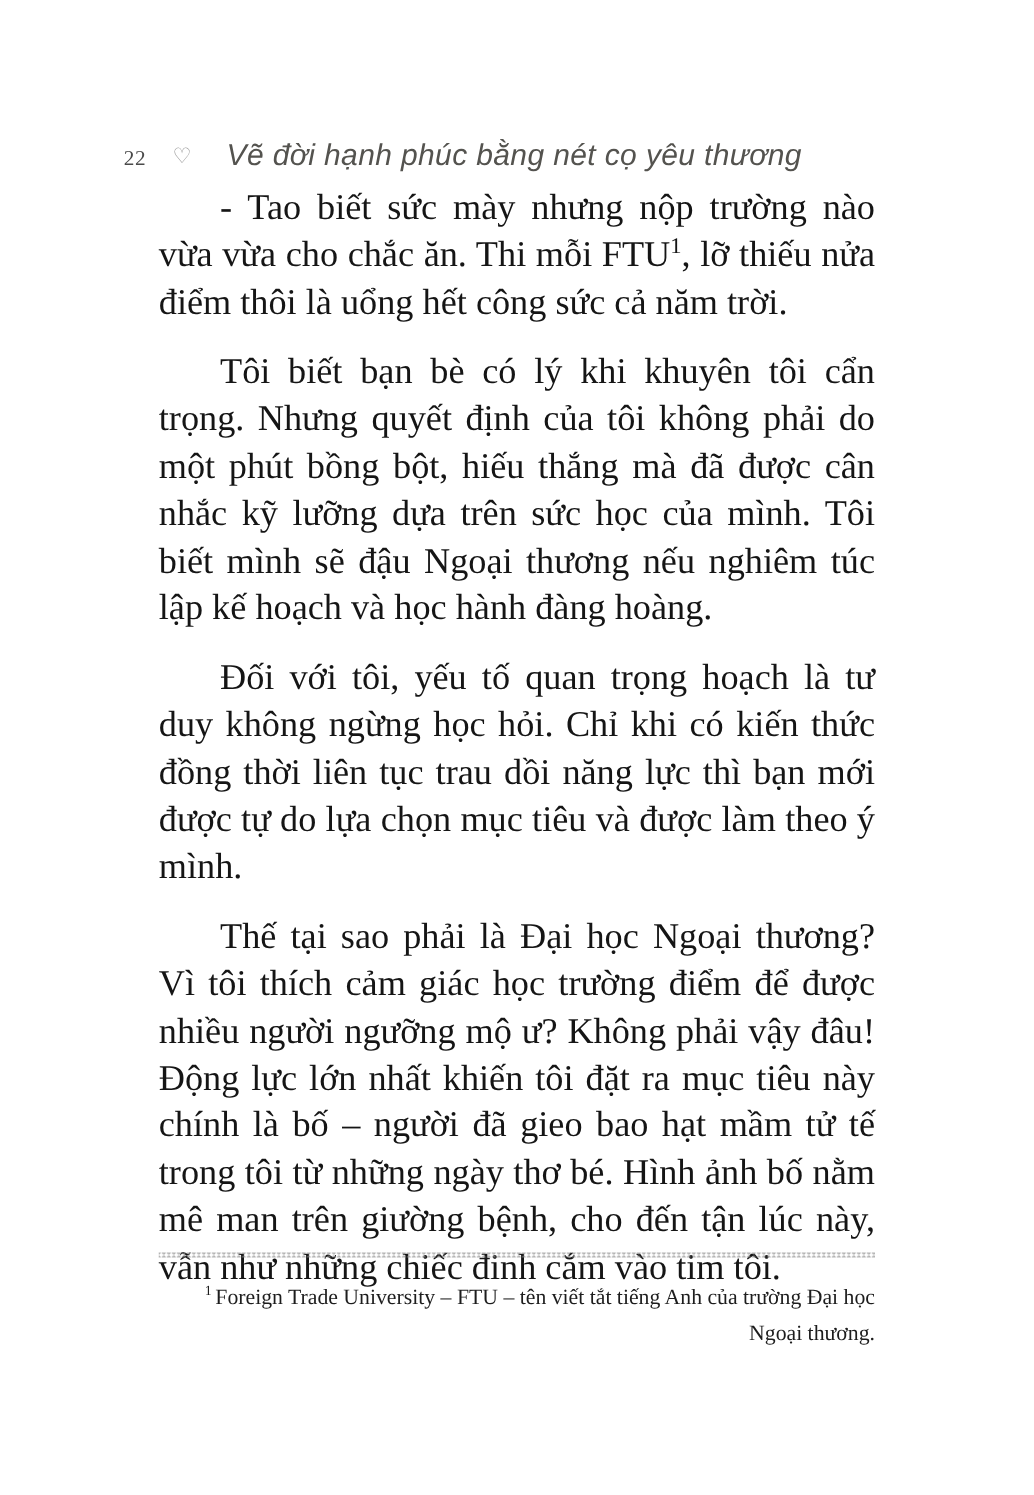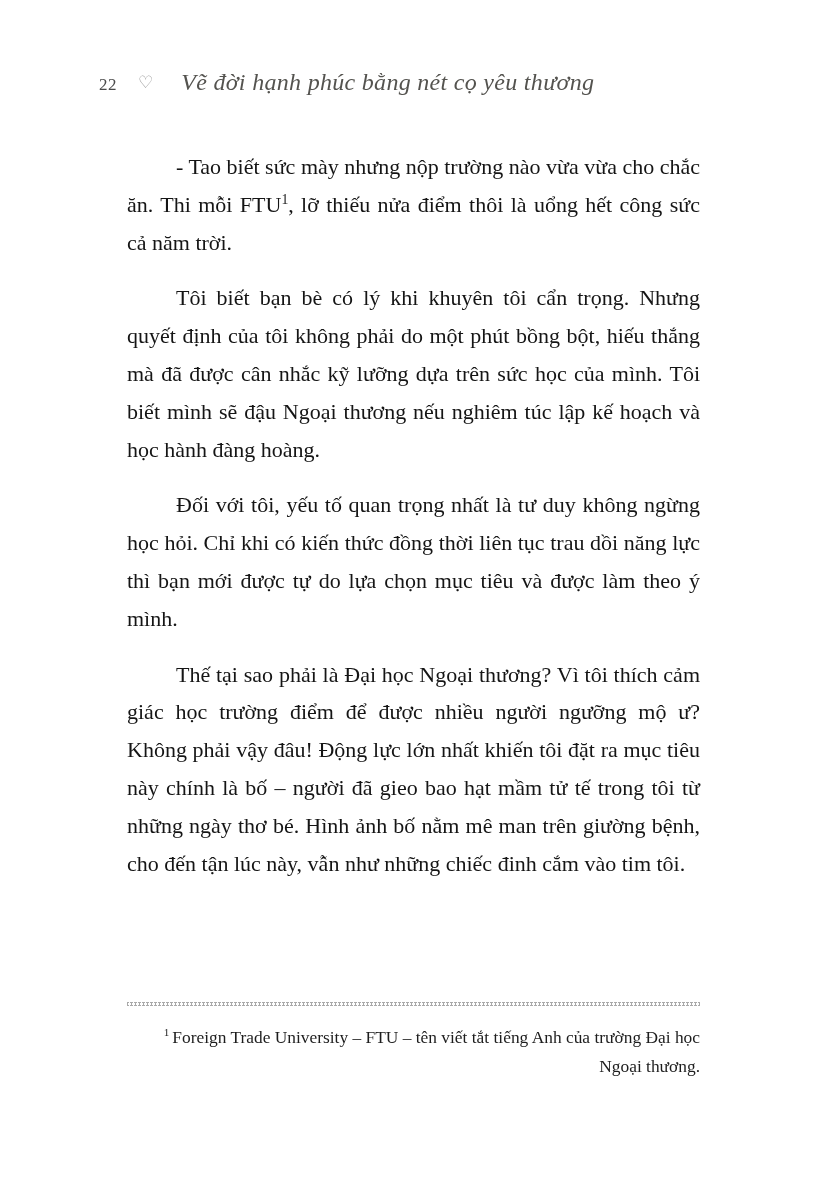--- a/index.html
+++ b/index.html
@@ -46,39 +46,40 @@
   }
   .head-orn {
     font-size: 17px;
     line-height: 1;
     color: #9a9a9a;
     margin-left: 21px;
     position: relative;
     top: -2px;
   }
   .head-title {
-    font-family: Liberation Serif, serif;
+    font-family: Liberation Sans, sans-serif;
     font-style: italic;
     font-size: 24px;
     line-height: 1;
     color: #54534f;
     margin-left: 28px;
     letter-spacing: 0.3px;
+    margin-top: 43px;
   }
 
   
   .textblock {
     position: absolute;
     left: 127px;
     top: 148px;
     width: 573px;
   }
   .para {
     margin: 0 0 18px 0;
-    font-size: 22px;
+    font-size: 29px;
     line-height: 37.8px;
     text-align: justify;
     text-justify: inter-word;
     text-indent: 49px;
     color: #151515;
     hyphens: none;
   }
   .para:last-child {
     margin-bottom: 0;
   }
@@ -132,21 +133,21 @@
     <span class="head-orn">♡</span>
     <span class="head-title">Vẽ đời hạnh phúc bằng nét cọ yêu thương</span>
   </div>
 
   <div class="textblock">
 
     <p class="para"><span>- Tao biết sức mày nhưng nộp trường nào vừa vừa cho chắc ăn. Thi mỗi FTU</span><sup class="fnmark">1</sup><span>, lỡ thiếu nửa điểm thôi là uổng hết công sức cả năm trời.</span></p>
 
     <p class="para">Tôi biết bạn bè có lý khi khuyên tôi cẩn trọng. Nhưng quyết định của tôi không phải do một phút bồng bột, hiếu thắng mà đã được cân nhắc kỹ lưỡng dựa trên sức học của mình. Tôi biết mình sẽ đậu Ngoại thương nếu nghiêm túc lập kế hoạch và học hành đàng hoàng.</p>
 
-    <p class="para">Đối với tôi, yếu tố quan trọng nhất là tư duy không ngừng học hỏi. Chỉ khi có kiến thức đồng thời liên tục trau dồi năng lực thì bạn mới được tự do lựa chọn mục tiêu và được làm theo ý mình.</p>
+    <p class="para">Đối với tôi, yếu tố quan trọng hoạch là tư duy không ngừng học hỏi. Chỉ khi có kiến thức đồng thời liên tục trau dồi năng lực thì bạn mới được tự do lựa chọn mục tiêu và được làm theo ý mình.</p>
 
     <p class="para">Thế tại sao phải là Đại học Ngoại thương? Vì tôi thích cảm giác học trường điểm để được nhiều người ngưỡng mộ ư? Không phải vậy đâu! Động lực lớn nhất khiến tôi đặt ra mục tiêu này chính là bố – người đã gieo bao hạt mầm tử tế trong tôi từ những ngày thơ bé. Hình ảnh bố nằm mê man trên giường bệnh, cho đến tận lúc này, vẫn như những chiếc đinh cắm vào tim tôi.</p>
 
   </div>
 
   <div class="footnote-zone">
     <div class="fn-rule"></div>
     <p class="fn-text"><sup class="fnmark">1</sup><span>Foreign Trade University – FTU – tên viết tắt tiếng Anh của trường Đại học Ngoại thương.</span></p>
   </div>
 

